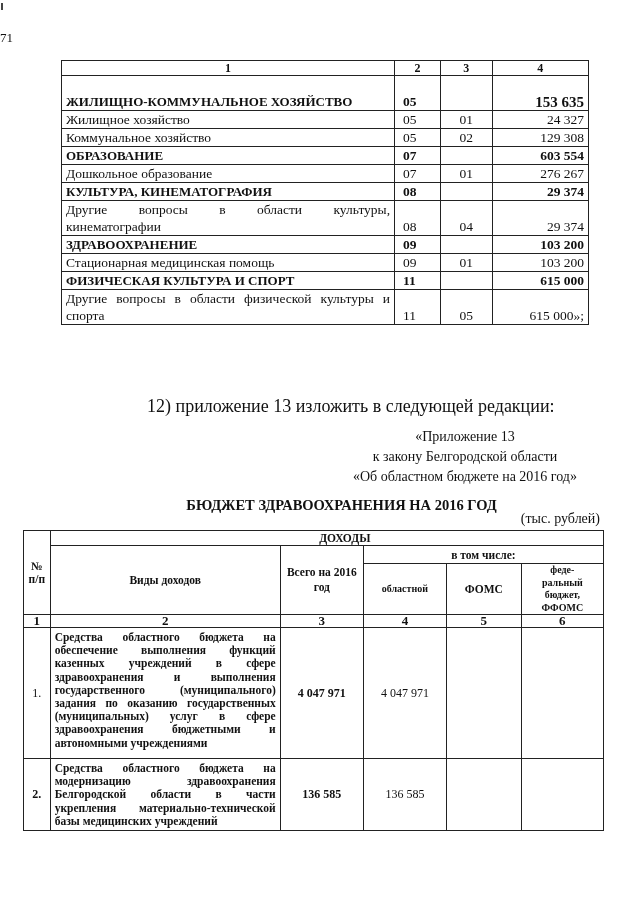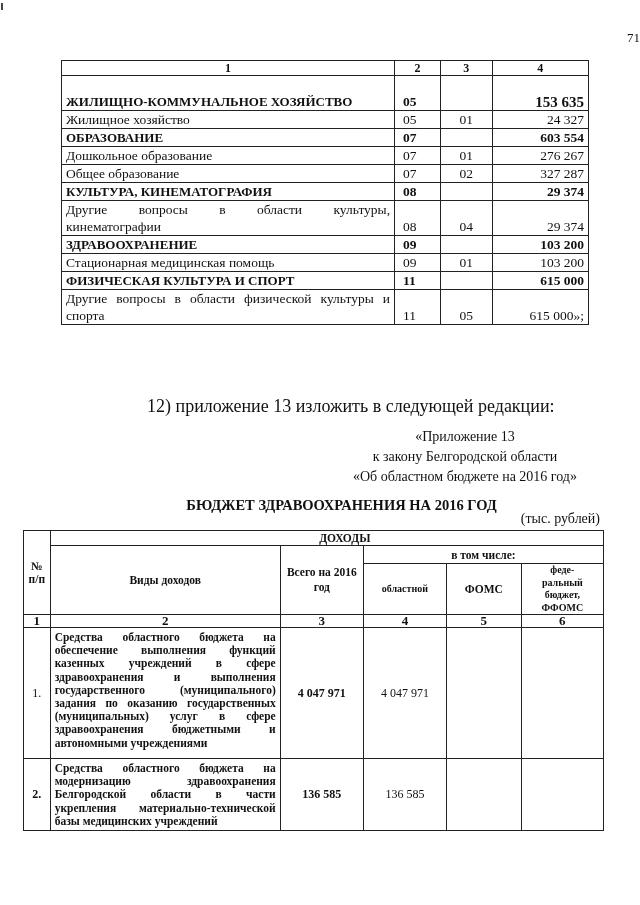--- a/index.html
+++ b/index.html
@@ -1,19 +1,19 @@
 <!DOCTYPE html>
 <html><head>
 <meta charset="utf-8">
 <style>
   html, body { margin:0; padding:0; background:#ffffff; }
   body { width:640px; height:905px; position:relative; overflow:hidden;
          font-family:"Liberation Serif","DejaVu Serif",serif; color:#111; }
   .edge-mark { position:absolute; left:1px; top:3px; width:2px; height:7px; background:#444; }
-  .page-num { position:absolute; top:30px; left:0; width:640px; text-align:right; font-size:13px; }
+  .page-num { position:absolute; top:30px; left:0; width:640px; text-align:left; font-size:13px; }
 
   table { border-collapse:collapse; position:absolute; }
   td { border:1px solid #222; padding:0 4px; vertical-align:bottom; }
 
   
   #t1 { left:61px; top:60px; width:528px; font-size:13.5px; }
   #t1 td { height:17px; line-height:16px; }
   #t1 .c1 { width:326px; text-align:left; }
   #t1 .c2 { width:33px; text-align:left; padding-left:8px; }
   #t1 .c3 { width:43px; text-align:center; }
@@ -60,37 +60,37 @@
     <td class="c2">05</td>
     <td class="c3"></td>
     <td class="c4" style="font-size:15px">153 635</td>
   </tr>
   <tr>
     <td class="c1">Жилищное хозяйство</td>
     <td class="c2">05</td>
     <td class="c3">01</td>
     <td class="c4">24 327</td>
   </tr>
+  <tr>
+    <td class="c1">Коммунальное хозяйство</td>
+    <td class="c2">05</td>
+    <td class="c3">02</td>
+    <td class="c4">129 308</td>
+  </tr>
   <tr class="bold">
     <td class="c1">ОБРАЗОВАНИЕ</td>
     <td class="c2">07</td>
     <td class="c3"></td>
     <td class="c4">603 554</td>
   </tr>
   <tr>
     <td class="c1">Дошкольное образование</td>
     <td class="c2">07</td>
     <td class="c3">01</td>
     <td class="c4">276 267</td>
-  </tr>
-  <tr>
-    <td class="c1">Общее образование</td>
-    <td class="c2">07</td>
-    <td class="c3">02</td>
-    <td class="c4">327 287</td>
   </tr>
   <tr class="bold">
     <td class="c1">КУЛЬТУРА, КИНЕМАТОГРАФИЯ</td>
     <td class="c2">08</td>
     <td class="c3"></td>
     <td class="c4">29 374</td>
   </tr>
   <tr>
     <td class="c1 justify" style="height:34px;line-height:17px;word-spacing:20px">Другие вопросы в области культуры, кинематографии</td>
     <td class="c2">08</td>

